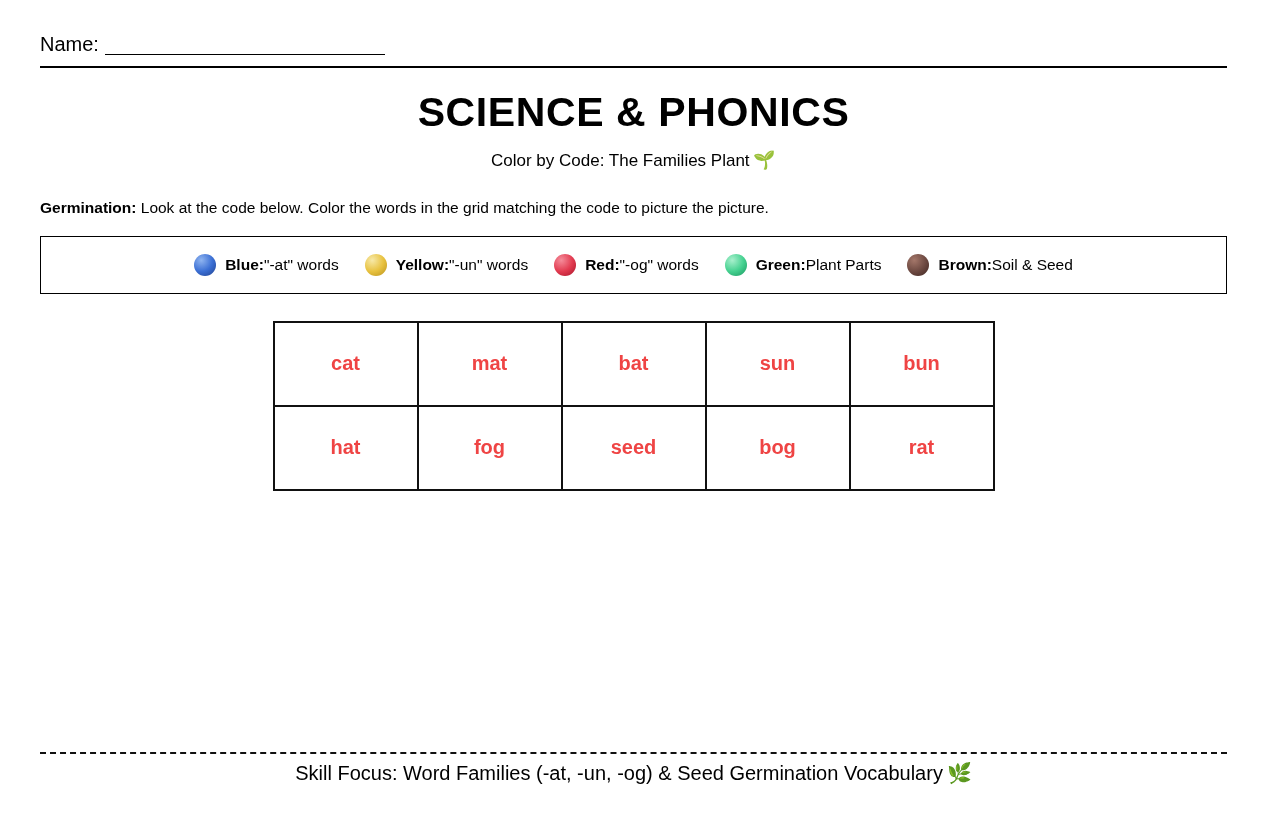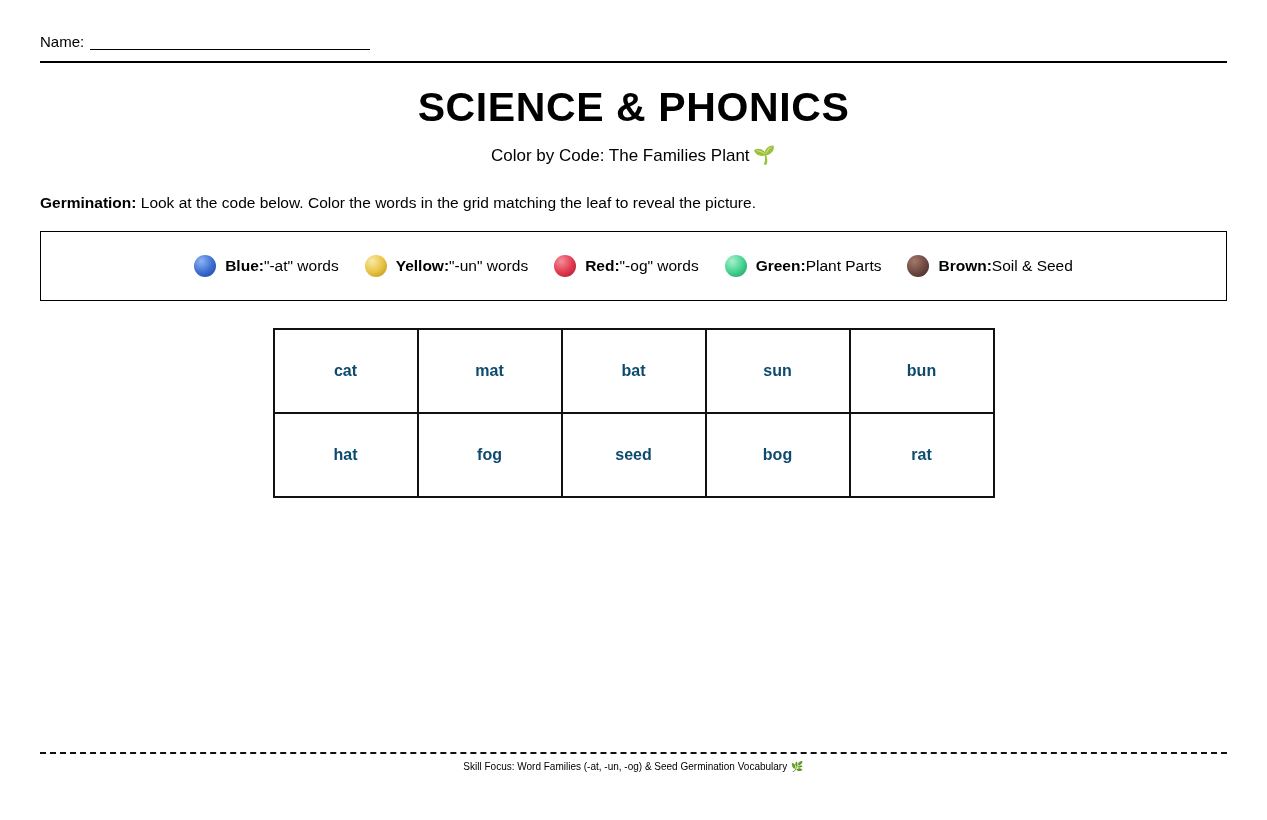--- a/index.html
+++ b/index.html
@@ -30,21 +30,21 @@
     padding-top: 34px;
     font-size: 17px;
     color: #000;
   }
   .field {
     display: flex;
     align-items: flex-end;
     white-space: nowrap;
   }
   .field-label {
-    font-size: 15px;
+    font-size: 20px;
     line-height: 1;
     padding-bottom: 1px;
   }
   .field-rule {
     display: inline-block;
     border-bottom: 1.5px solid #000;
     margin-left: 6px;
     height: 15px;
   }
   .rule-name { width: 280px; }
@@ -82,21 +82,21 @@
     margin-top: 26px;
     font-size: 15.5px;
     line-height: 1.3;
   }
   .directions b { font-weight: bold; }
 
   
   .legend-box {
     margin-top: 18px;
     border: 1.5px solid #000;
-    height: 70px;
+    height: 58px;
     display: flex;
     align-items: center;
     justify-content: center;
     gap: 26px;
     box-sizing: border-box;
   }
   .legend-item {
     display: flex;
     align-items: center;
     font-size: 15.5px;
@@ -126,42 +126,42 @@
     border-collapse: collapse;
     table-layout: fixed;
     width: 700px;
   }
   table.word-grid td {
     border: 2px solid #111;
     width: 140px;
     height: 80px;
     text-align: center;
     vertical-align: middle;
-    font-size: 16px;
+    font-size: 20px;
     font-weight: bold;
-    color: #0c4a6e;
+    color: #ef4444;
   }
 
   
   .footer-divider {
     position: absolute;
     left: 40px;
     right: 40px;
     top: 744px;
     border: none;
     border-top: 2px dashed #111;
     height: 0;
   }
   .footer-text {
     position: absolute;
     left: 0;
     right: 0;
     top: 761px;
     text-align: center;
-    font-size: 10px;
+    font-size: 20px;
     color: #000;
   }
   .footer-text .emoji {
     margin-left: 4px;
   }
 </style>
 </head>
 <body>
 
 <div class="page">
@@ -175,21 +175,21 @@
 
   <hr class="header-rule">
 
   <div class="title">SCIENCE &amp; PHONICS</div>
 
   <div class="subtitle">
     <span>Color by Code: The Families Plant</span><span class="emoji">🌱</span>
   </div>
 
   <div class="directions">
-    <b>Germination:</b><span> Look at the code below. Color the words in the grid matching the leaf to reveal the picture.</span>
+    <b>Germination:</b><span> Look at the code below. Color the words in the grid matching the code to picture the picture.</span>
   </div>
 
   <div class="legend-box" id="legend-box">
       <div class="legend-item">
         <span class="legend-dot" style="background: radial-gradient(circle at 33% 28%, rgb(143, 180, 240) 0%, rgb(59, 111, 212) 52%, rgb(31, 63, 140) 100%);"></span>
         <span class="legend-name">Blue:</span>
         <span class="legend-desc">"-at" words</span>
       </div>
       <div class="legend-item">
         <span class="legend-dot" style="background: radial-gradient(circle at 33% 28%, rgb(247, 233, 168) 0%, rgb(232, 194, 64) 52%, rgb(184, 144, 26) 100%);"></span>

